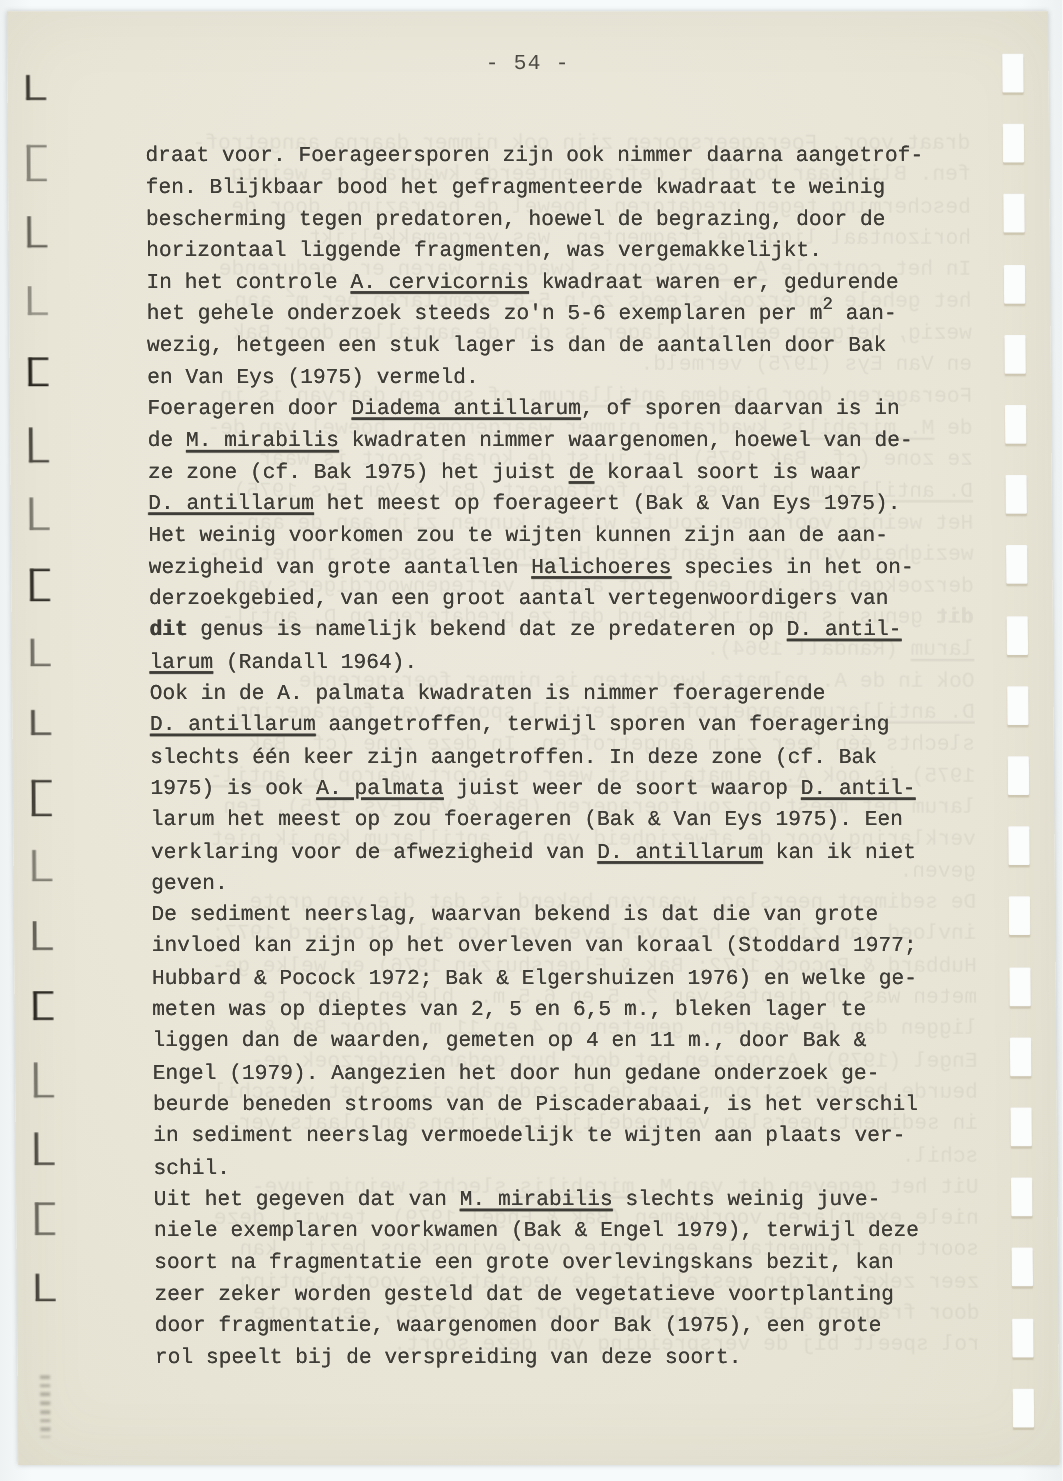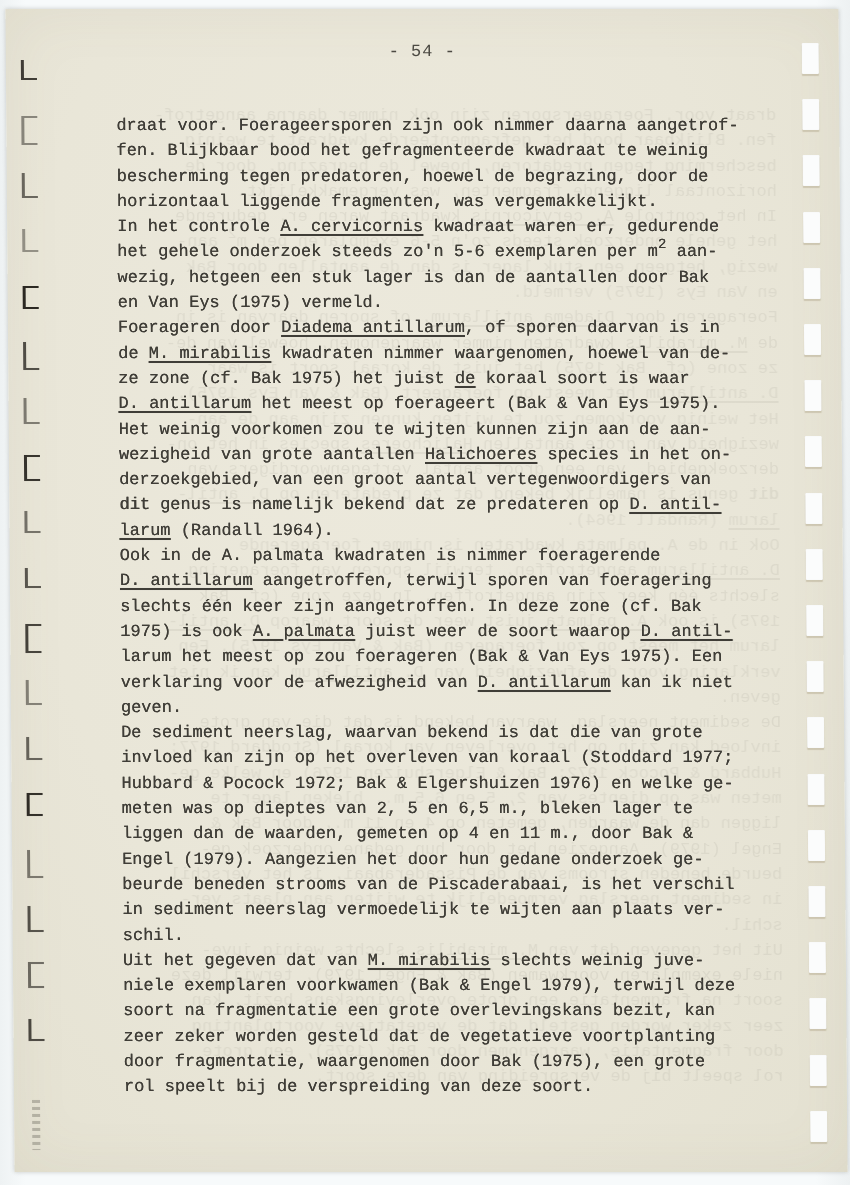--- a/index.html
+++ b/index.html
@@ -19,21 +19,21 @@
     position:absolute;top:33px;left:0;width:100%;text-align:center;
     font-size:17px;color:#4c4a43;letter-spacing:1px;
   }
   .body{
     position:absolute;left:110px;top:104px;width:660px;
     font-size:17px;line-height:25.3px;color:#3f3d37;
     white-space:pre;text-shadow:0 0 .4px currentColor;
   }
   .line{height:25.3px}
   .u{text-decoration:underline;text-decoration-thickness:1.7px;text-underline-offset:3px}
-  .b{font-weight:normal;text-shadow:.6px 0 currentColor}
+  .b{font-weight:bold;text-shadow:.6px 0 currentColor}
   .sup{position:relative;top:-8px;font-size:14px}
   .ghost{
     transform:scaleX(-1);top:94px;opacity:0.075;color:#4c4a40;
     filter:blur(.6px);text-shadow:none;
   }
   .marks,.holes{position:absolute;left:0;top:0;width:100%;height:100%;pointer-events:none}
   .mark{
     position:absolute;left:15px;width:13px;height:24px;
     border-left:3.5px solid #17140f;border-bottom:2.5px solid #17140f;
     filter:blur(.45px);

